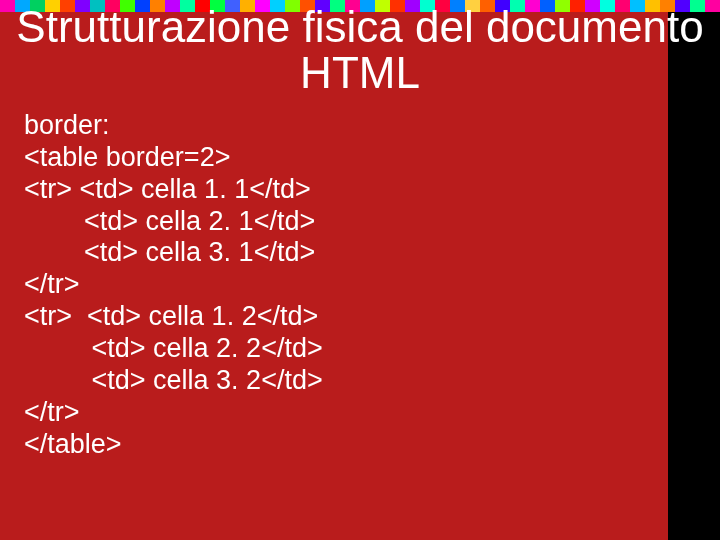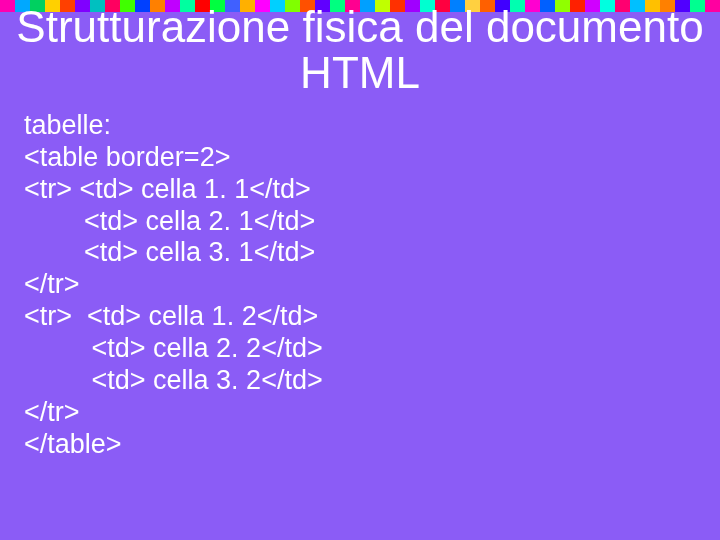--- a/index.html
+++ b/index.html
@@ -7,23 +7,23 @@
     padding: 0;
     width: 720px;
     height: 540px;
     overflow: hidden;
     background: #000;
     font-family: "Comic Sans MS", "Comic Sans", cursive, sans-serif;
     color: #fff;
   }
   .slide {
     position: relative;
-    width: 720px;
+    width: 668px;
     height: 540px;
-    background: #8b5cf6;
+    background: #b91c1c;
   }
   .top-strip {
     position: absolute;
     top: 0;
     left: 0;
     width: 720px;
     height: 12px;
     display: flex;
   }
   .top-strip span {
@@ -103,21 +103,21 @@
       <span style="background: rgb(0, 192, 255);"></span>
       <span style="background: rgb(255, 192, 0);"></span>
       <span style="background: rgb(255, 128, 0);"></span>
       <span style="background: rgb(80, 0, 255);"></span>
       <span style="background: rgb(0, 255, 144);"></span>
       <span style="background: rgb(255, 0, 160);"></span>
     </div>
 
   <div class="title">Strutturazione fisica del documento HTML</div>
 
-  <div class="body"><span>tabelle:</span>
+  <div class="body"><span>border:</span>
 <span>&lt;table border=2&gt;</span>
 <span>&lt;tr&gt; &lt;td&gt; cella 1. 1&lt;/td&gt;</span>
 <span>        &lt;td&gt; cella 2. 1&lt;/td&gt;</span>
 <span>        &lt;td&gt; cella 3. 1&lt;/td&gt;</span>
 <span>&lt;/tr&gt;</span>
 <span>&lt;tr&gt;  &lt;td&gt; cella 1. 2&lt;/td&gt;</span>
 <span>         &lt;td&gt; cella 2. 2&lt;/td&gt;</span>
 <span>         &lt;td&gt; cella 3. 2&lt;/td&gt;</span>
 <span>&lt;/tr&gt;</span>
 <span>&lt;/table&gt;</span></div>

